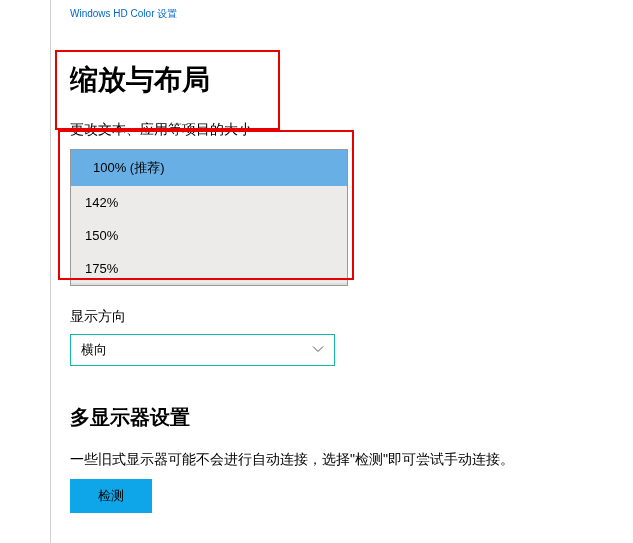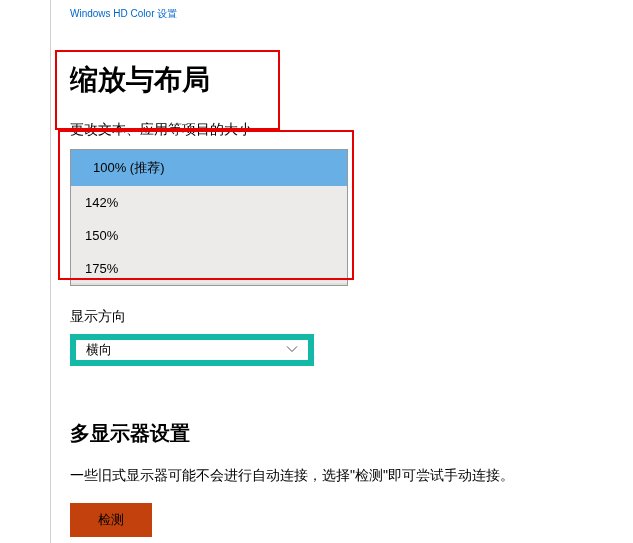--- a/index.html
+++ b/index.html
@@ -75,55 +75,55 @@
       font-size: 13px;
       cursor: pointer;
       color: #000;
     }
     .dropdown-option.selected {
       background: #68afe5;
       color: #000;
       padding-left: 22px;
     }
     .select-box {
-      width: 244px;
+      width: 265px;
       height: 32px;
-      border: 6px solid #14b8a6;
+      border: 1px solid #14b8a6;
       background: #fff;
       display: flex;
       align-items: center;
       justify-content: space-between;
       padding: 0 10px;
       font-size: 13px;
       cursor: pointer;
       margin-top: 8px;
     }
     .select-box .chevron {
       display: inline-block;
       color: #555;
     }
     .multimonitor-title {
       font-size: 20px;
       font-weight: 600;
-      margin-top: 54px;
+      margin-top: 38px;
       font-family: Liberation Mono, monospace;
     }
     .desc-text {
       font-size: 14px;
       margin-top: 20px;
       color: #000;
     }
     .button {
       display: inline-block;
-      background: #c2410c;
+      background: #0ea5e9;
       border: none;
       padding: 8px 28px;
       font-size: 13px;
       cursor: pointer;
-      margin-top: 18px;
+      margin-top: 10px;
       color: #000;
     }
     .advanced-link {
       margin-top: 30px;
       display: inline-block;
     }
   </style>
 </head>
 <body>
 

